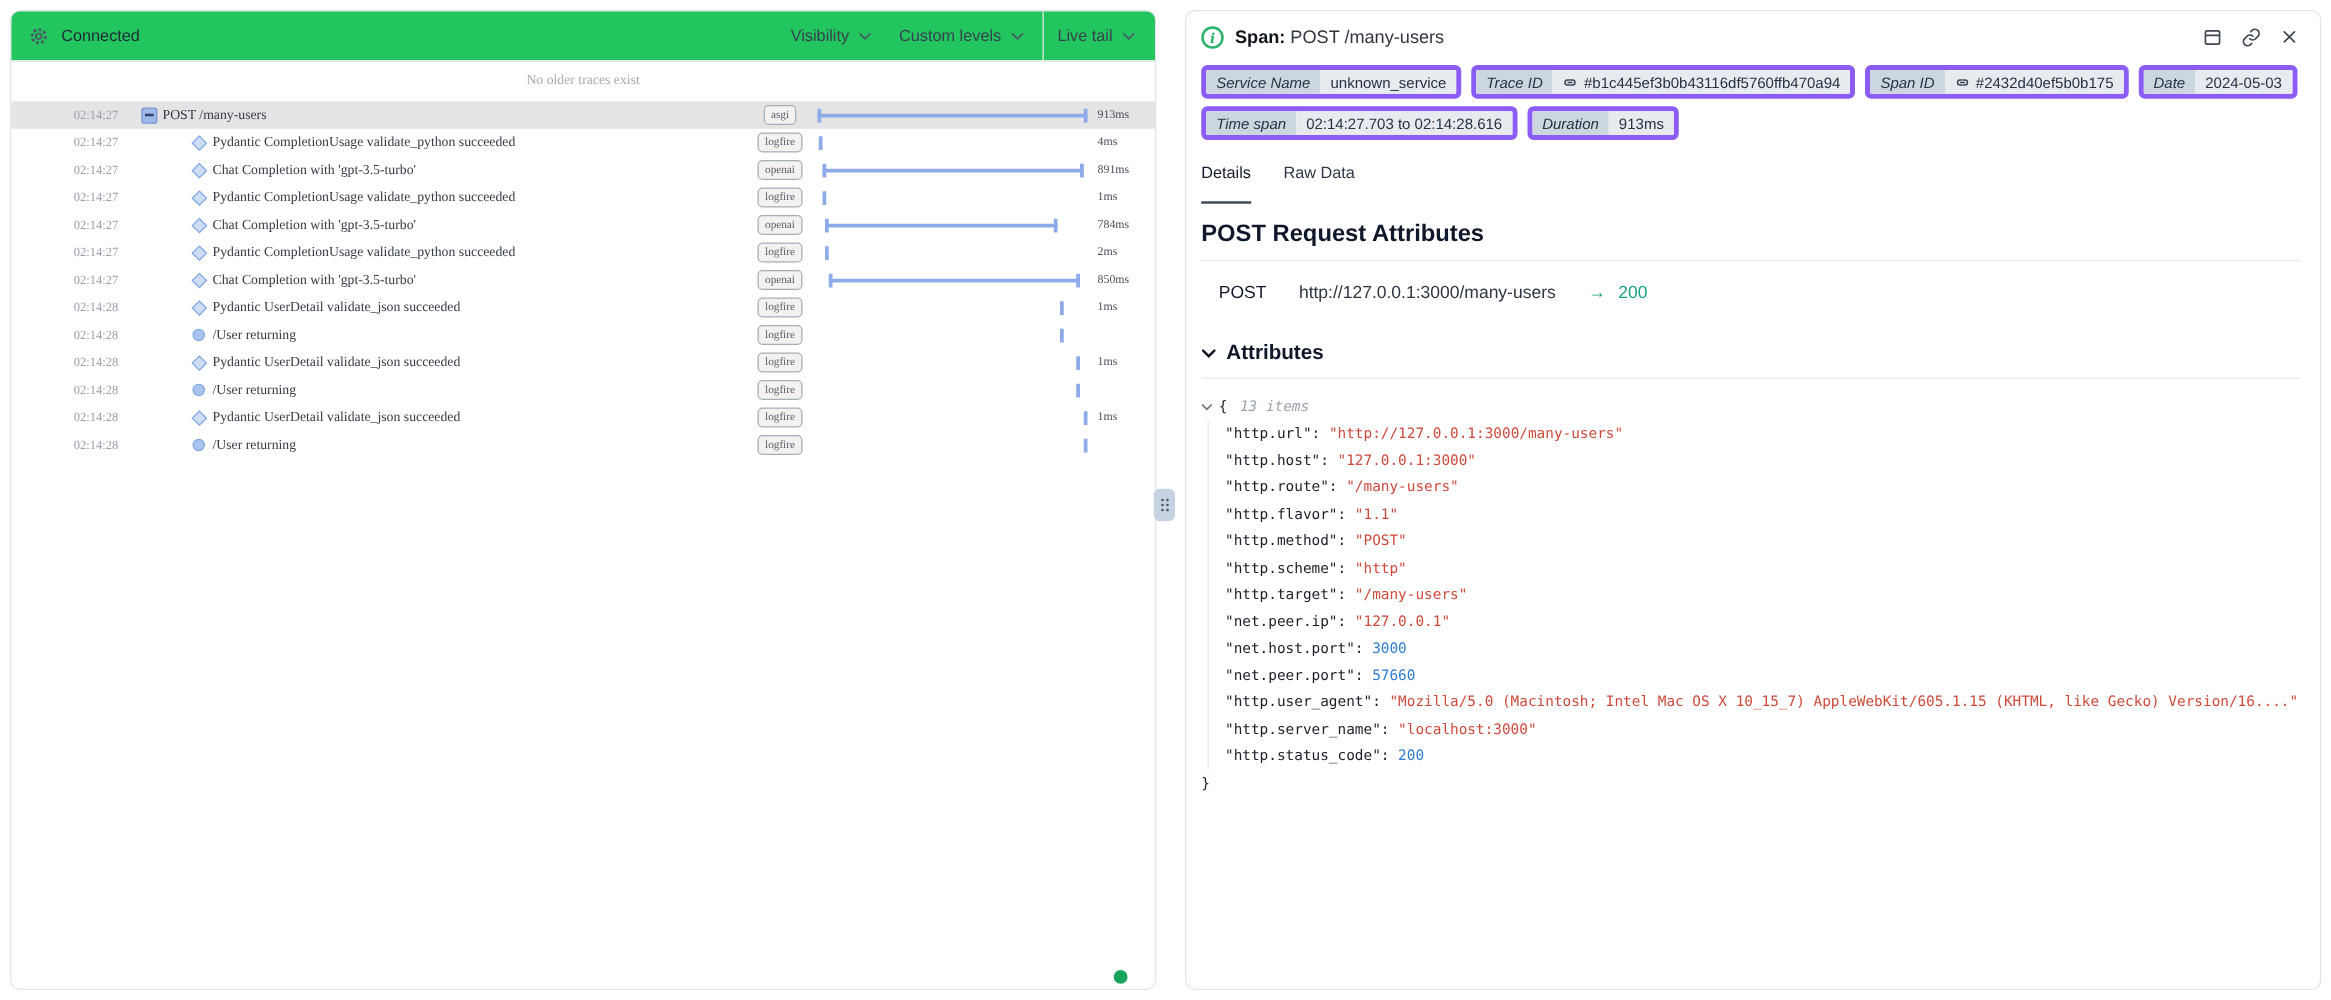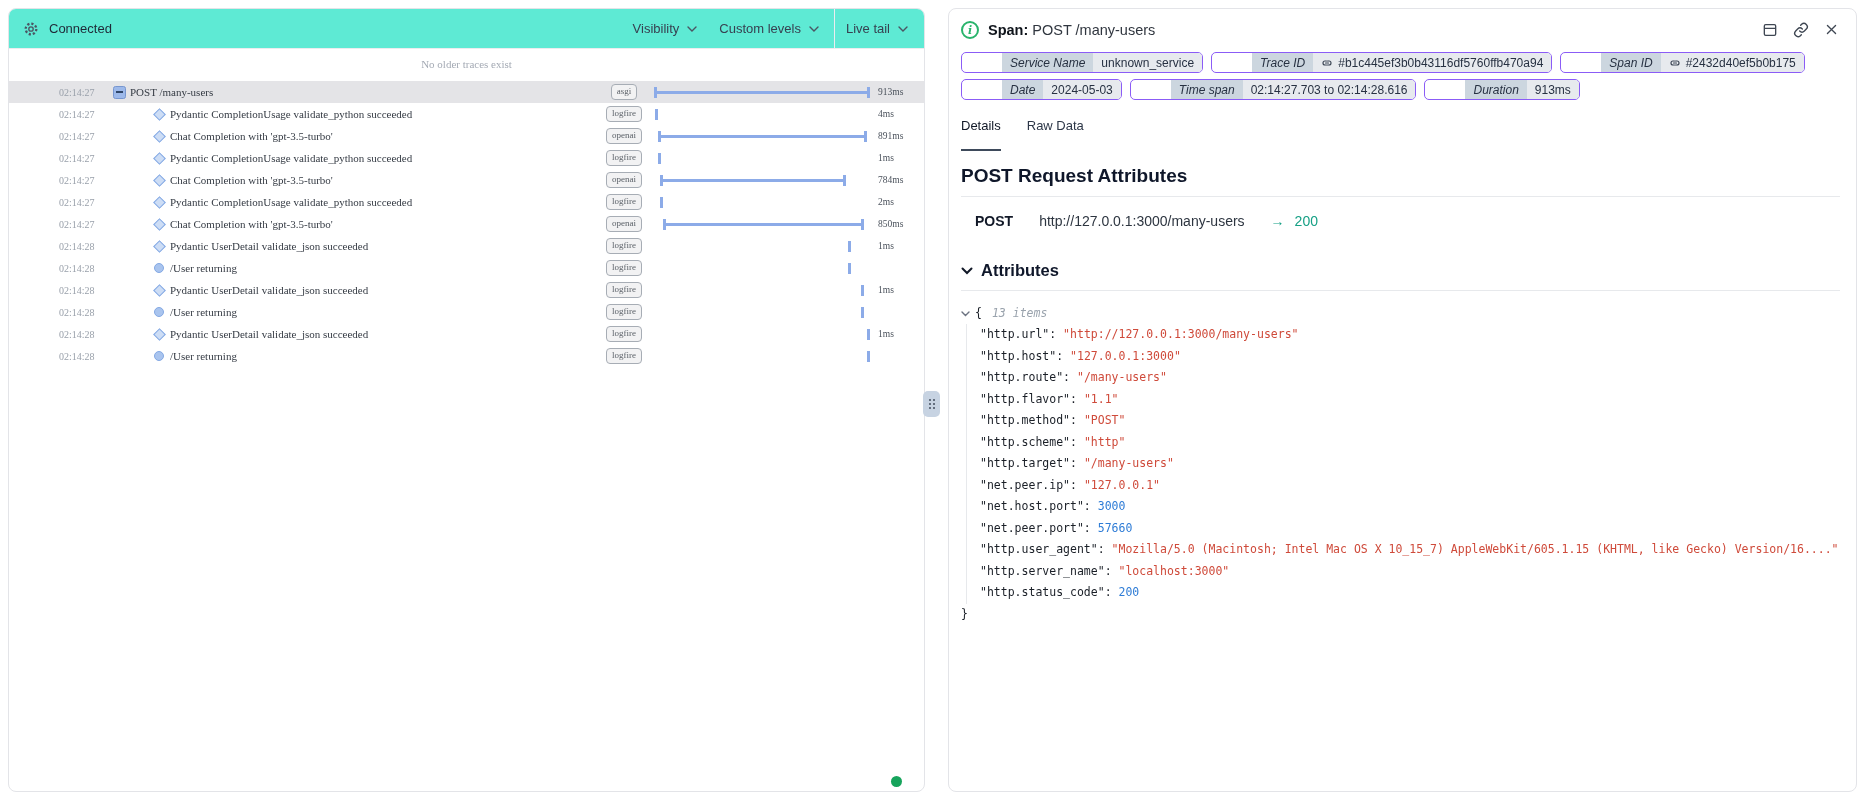--- a/index.html
+++ b/index.html
@@ -2,21 +2,21 @@
 <html style="--bar_blue: #8cabe8; --live_green: #17a45c; --info_green: #2ab46c; --teal: #16a085; --string_red: #cf4a3a; --number_blue: #2e7cd6; --badge_label_bg: #ccd6df; --badge_value_bg: #e7eaee;"><head>
 <meta charset="utf-8">
 <style>
   * { box-sizing: border-box; margin: 0; padding: 0; }
   html,body { width:1865px; height:800px; background:#fff; font-family:"Liberation Sans", sans-serif; color:#1f2937; }
   .app { position:relative; display:flex; padding:8px; gap:23px; height:800px; }
   .card { background:#fff; border:1px solid #e3e4e8; border-radius:8px; }
 
   
   .left { width:917px; display:flex; flex-direction:column; position:relative; overflow:hidden; }
-  .lheader { display:flex; align-items:center; height:40px; border-bottom:1px solid #ececef; padding:0 14px; background:#5eead4; flex:none; }
+  .lheader { display:flex; align-items:center; height:40px; border-bottom:1px solid #ececef; padding:0 14px; background:#22c55e; flex:none; }
   .lheader .status { font-size:13px; color:#1f2937; margin-left:10px; }
   .lcontrols { margin-left:auto; display:flex; align-items:center; height:100%; }
   .dropdown { display:flex; align-items:center; gap:8px; font-size:13px; color:#374151; cursor:pointer; padding:0 11px; height:100%;text-align:right; }
   .vsep { width:1px; align-self:stretch; background:#ececef; margin-left:4px; }
   .tracelist { flex:1; font-family:Liberation Serif, serif; }
   .notice { height:26px; line-height:26px; margin:2px 0 4px; text-align:center; font-size:11px; color:#a4aab4; }
   .trow { display:flex; align-items:center; height:22px; padding-left:6px; }
   .trow.sel { background:#e4e4e7; }
   .ttime { width:50px; font-size:10px; color:#99a0aa; flex:none;margin-left:44px; }
   .tsp0 { width:4px; flex:none; } .tsp1 { width:43px; flex:none; }
@@ -44,31 +44,31 @@
   .rheader { display:flex; align-items:center; gap:9px; }
   .info-icon { width:18px; height:18px; flex:none; border:2px solid var(--info_green); border-radius:50%;
                color:var(--info_green); display:flex; align-items:center; justify-content:center;
                font:italic 700 11px "DejaVu Serif", serif; }
   .rtitle { font-size:14.5px; color:#30363f; }
   .rtitle b { color:#0f141b; font-weight:700; margin-right:4px; }
   .ricons { margin-left:auto; display:flex; align-items:center; gap:15px; }
   .ricon { width:16px; height:16px; color:#3f4753; cursor:pointer; display:flex; }
 
   .badges { display:flex; flex-wrap:wrap; gap:6px 8px; margin-top:13px; max-width:920px; }
-  .badge { display:inline-flex; border-radius:5px; overflow:hidden; font-size:12px; border:1px solid #8b5cf6;padding-left:40px; }
+  .badge { display:inline-flex; border-radius:5px; overflow:hidden; font-size:12px; border:4px solid #8b5cf6; }
   .blabel { background:var(--badge_label_bg); padding:2.5px 8px; font-style:italic; color:#273142; }
   .bvalue { background:var(--badge_value_bg); padding:2.5px 8px; color:#273142; display:inline-flex; align-items:center; gap:5px; }
 
   .tabs { display:flex; gap:26px; margin-top:18px; font-size:13px; color:#2d3748; }
   .tab { padding-bottom:16px; cursor:pointer; border-bottom:2px solid transparent; }
   .tab.active { border-bottom-color:#3e4a5b; color:#111827; }
 
   .h2 { margin-top:14px; font-size:19px; font-weight:700; color:#0f172a; padding-bottom:9px; border-bottom:1px solid #e7e9ec; }
   .method-row { display:flex; align-items:center; gap:26px; margin-top:16px; padding-left:14px; font-size:14px; }
-  .method { font-weight:700; color:#111827; }
+  .method { font-weight:400; color:#111827; }
   .murl { color:#2d3540; }
   .mstatus { display:flex; align-items:center; gap:10px; color:var(--teal); }
 
   .attr-head { display:flex; align-items:center; gap:8px; margin-top:32px; padding-bottom:10px; border-bottom:1px solid #e7e9ec;
                font-size:16.5px; font-weight:700; color:#0f172a; }
   .json { font-family:"DejaVu Sans Mono", monospace; font-size:11.5px; margin-top:12px; color:#1a1f27; }
   .jfirst { display:flex; align-items:center; gap:5px; line-height:21px; }
   .jitems { color:#9aa3ad; font-style:italic; margin-left:5px; }
   .jbody { margin-left:5px; border-left:1px solid #e7e9ec; padding-left:13px; }
   .jline { line-height:21.5px; white-space:nowrap; }

